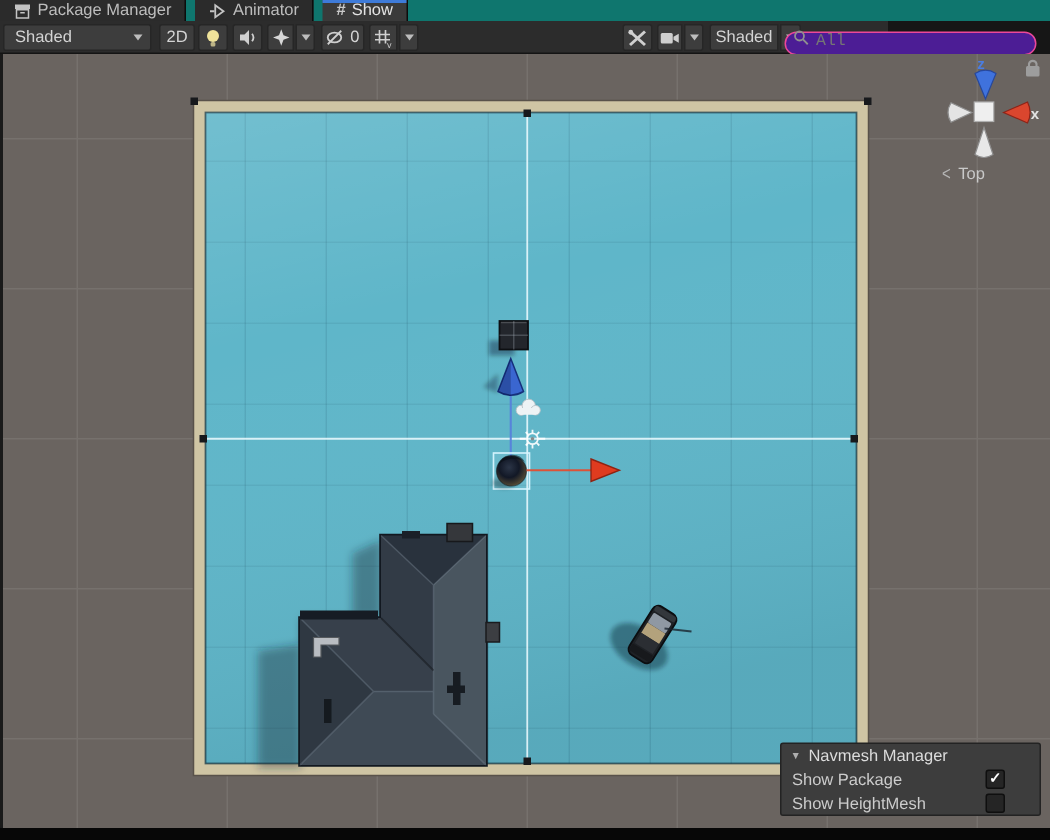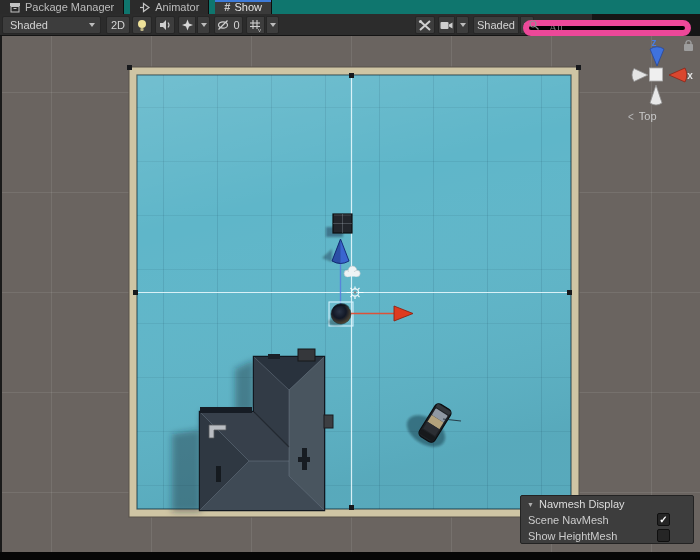--- a/index.html
+++ b/index.html
@@ -15,22 +15,22 @@
   .tab.active{background:#3a3a3a;color:#e4e4e4;}
   .tab.active::before{content:"";position:absolute;left:0;right:0;top:0;height:2px;background:#3e7bd9;}
   .hash{font-size:11px;color:#c9c9c9;font-weight:bold;}
   
   .toolbar{position:absolute;left:0;top:14px;width:592px;height:22px;background:#2c2c2c;border-bottom:1px solid #141414;}
   .tbtn{position:absolute;top:2px;height:18px;background:#3d3d3d;border:1px solid #262626;border-radius:2px;
         color:#d4d4d4;font-size:11px;display:flex;align-items:center;justify-content:center;padding:0;}
   .tbtn.dd{justify-content:space-between;padding:0 5px 0 7px;}
   .arr{width:0;height:0;border-left:3.5px solid transparent;border-right:3.5px solid transparent;border-top:4px solid #bdbdbd;}
   .searchwrap{position:absolute;left:523px;top:3px;width:168px;height:16px;}
-  .searchwrap input{width:100%;height:100%;background:#000000;border:6px solid #ec4899;border-radius:8px;
-        color:#9a9a9a;font-size:11px;padding:0 6px 1px 20px;outline:none;font-family:Liberation Serif, serif;}
+  .searchwrap input{width:100%;height:100%;background:#4c1d95;border:1px solid #ec4899;border-radius:8px;
+        color:#9a9a9a;font-size:11px;padding:0 6px 1px 20px;outline:none;font-family:Liberation Mono, monospace;}
   .mag{position:absolute;left:6px;top:3px;}
   
   .scene{position:absolute;left:0;top:36px;width:700px;height:516px;background:#6a6460;border-left:2px solid #1a1a1a;}
   .scene svg.main{position:absolute;left:0;top:0;}
   .toplabel{position:absolute;left:626px;top:74px;width:60px;color:#c9c9c9;font-size:11px;display:flex;gap:5px;align-items:center;cursor:default;}
   .toplabel .chev{color:#b4b4b4;font-size:10px;transform:scaleY(1.3);}
   
   .navpanel{position:absolute;left:518px;top:459px;width:174px;height:49px;background:#3d3d3d;
             border:1px solid #232323;border-radius:2px;font-size:11px;color:#d2d2d2;}
   .navhead{height:16px;display:flex;align-items:center;gap:5px;padding:0 6px;color:#dcdcdc;}
@@ -285,24 +285,24 @@
     </svg>
 
     <div class="toplabel">
       <span class="chev">&lt;</span>
       <span>Top</span>
     </div>
 
     <div class="navpanel">
       <div class="navhead">
         <span class="fold">▼</span>
-        <span>Navmesh Display</span>
+        <span>Navmesh Manager</span>
       </div>
       <div class="navrow">
-        <span>Scene NavMesh</span>
+        <span>Show Package</span>
         <span class="cbox">✓</span>
       </div>
       <div class="navrow">
         <span>Show HeightMesh</span>
         <span class="cbox"></span>
       </div>
     </div>
   </div>
 
   <div class="bottomstrip"></div>

